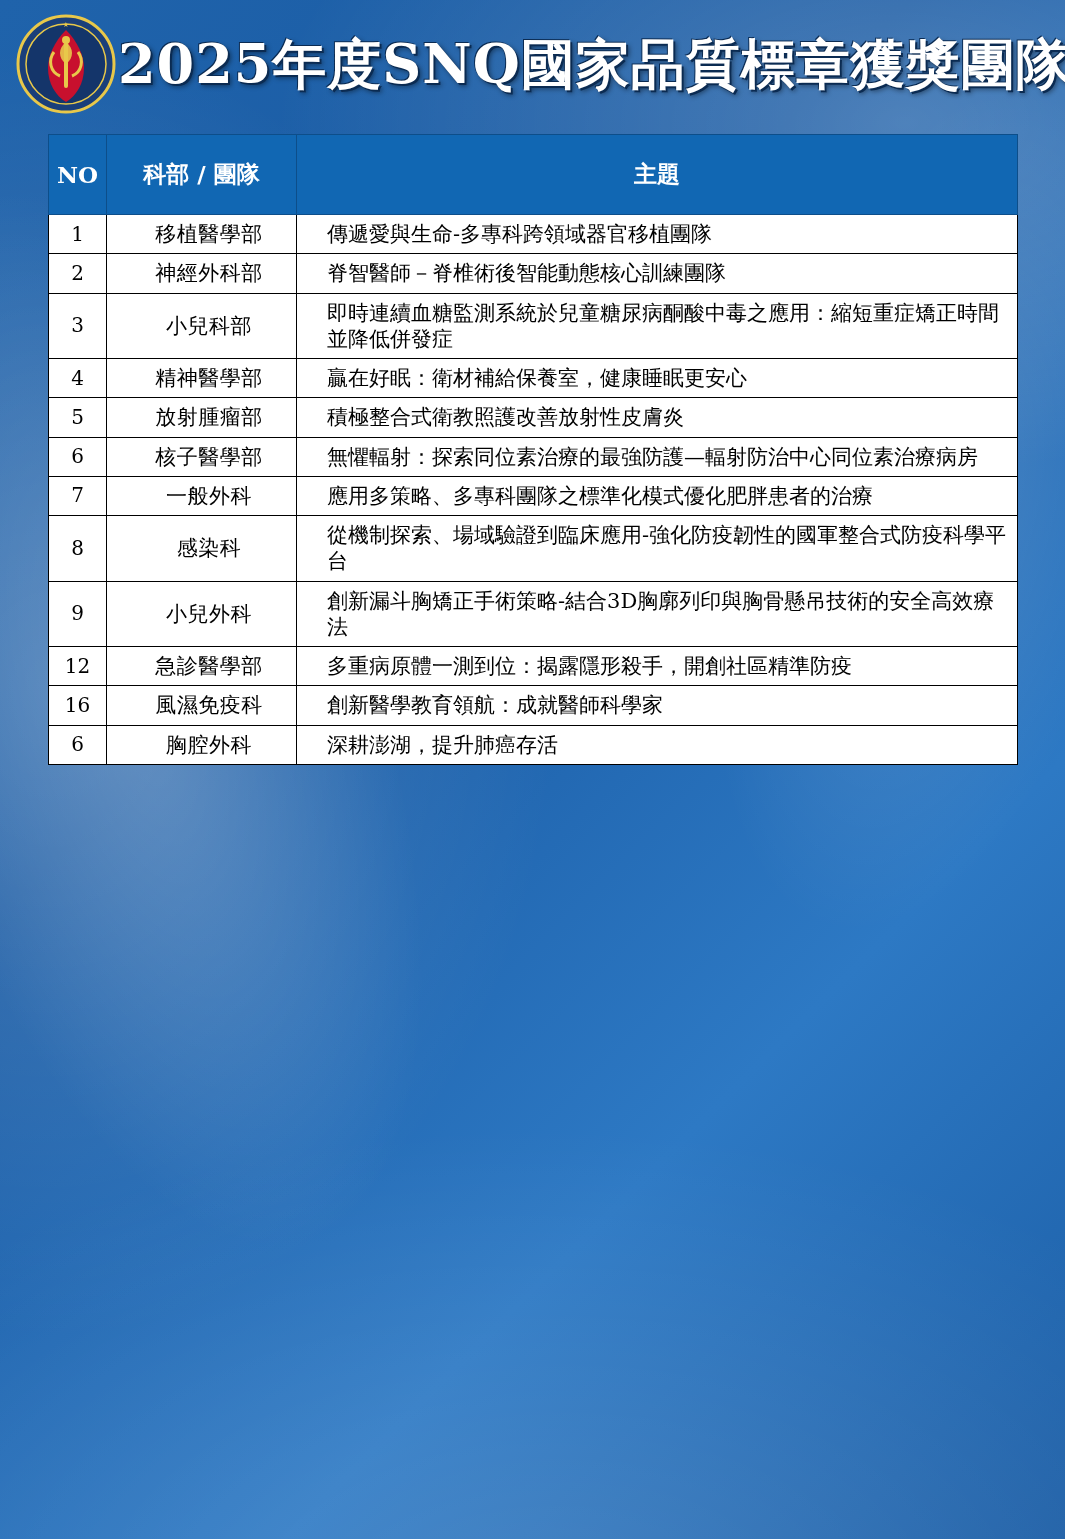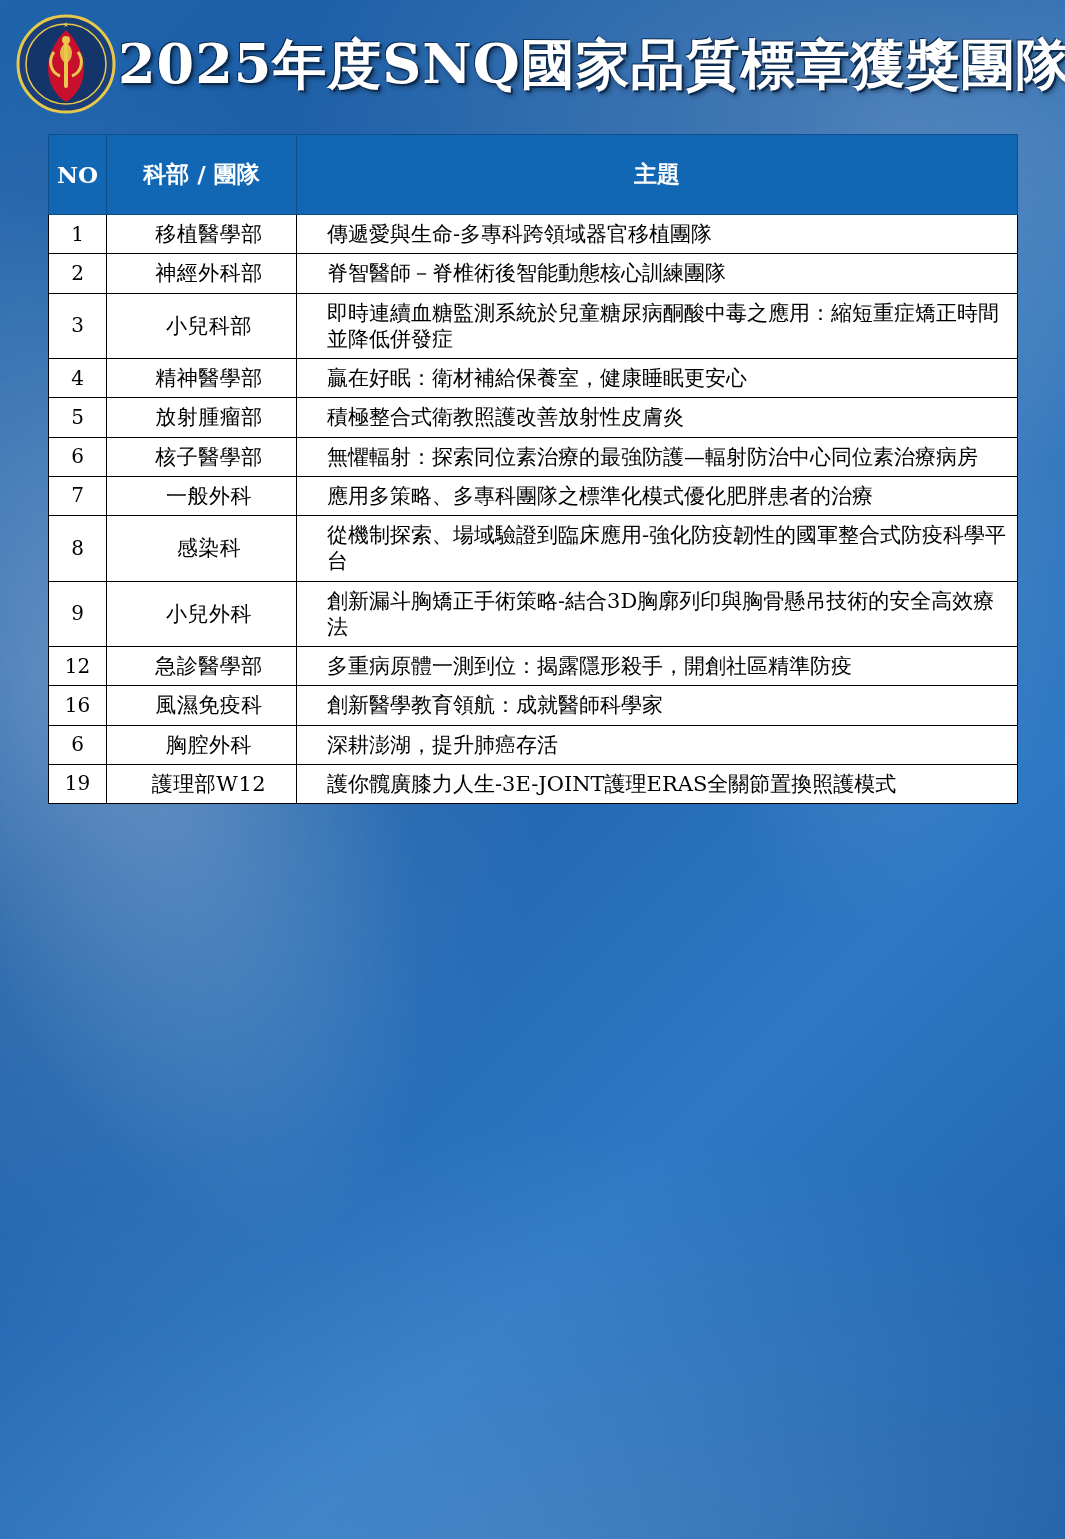--- a/index.html
+++ b/index.html
@@ -227,21 +227,16 @@
           <tr>
             <td class="no">16</td>
             <td class="dept">風濕免疫科</td>
             <td class="topic">創新醫學教育領航：成就醫師科學家</td>
           </tr>
           <tr>
             <td class="no">6</td>
             <td class="dept">胸腔外科</td>
             <td class="topic">深耕澎湖，提升肺癌存活</td>
           </tr>
-          <tr>
-            <td class="no">19</td>
-            <td class="dept">護理部W12</td>
-            <td class="topic">護你髖廣膝力人生-3E-JOINT護理ERAS全關節置換照護模式</td>
-          </tr>
         </tbody>
     </table>
   </div>
 </div>
 
 </body></html>

